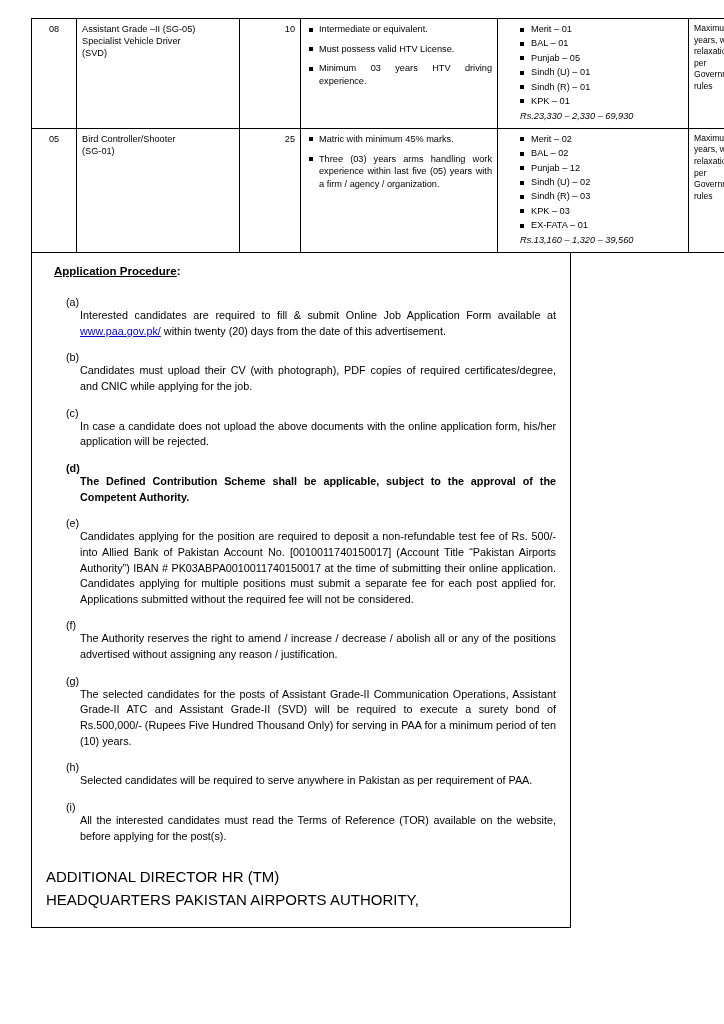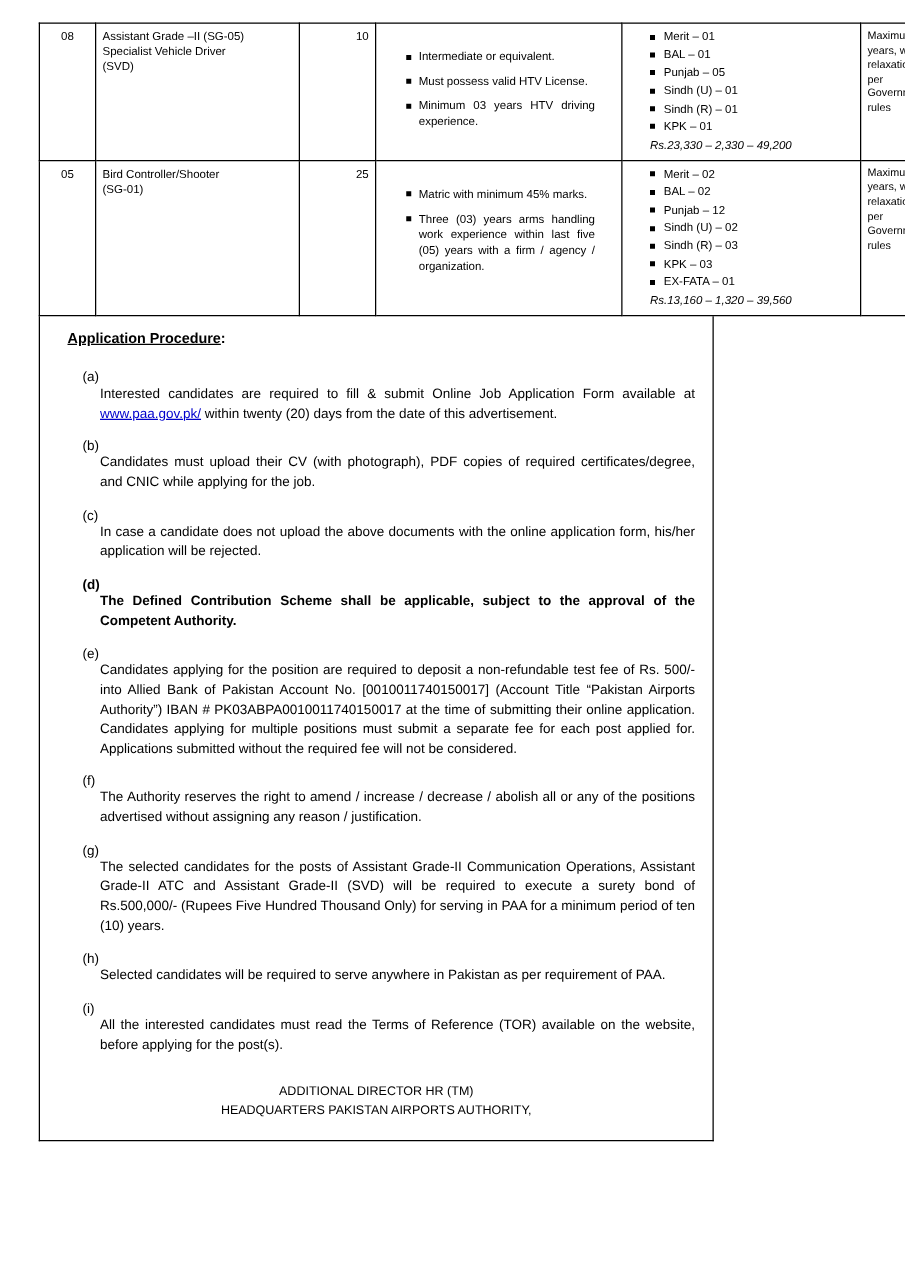--- a/index.html
+++ b/index.html
@@ -41,21 +41,21 @@
   .col-sr { width: 34px; text-align: center; }
   .col-post { width: 152px; }
   .col-num { width: 50px; text-align: right; }
   .col-qual { width: 186px; }
   .col-quota { width: 180px; }
   .col-age { width: 60px; }
 
   .post-name { white-space: pre-line; }
 
   ul.bul {
-    margin: 16px;
+    margin: 0;
     padding: 0 0 0 13px;
     list-style: none;
   }
   ul.bul li {
     position: relative;
     margin: 0 0 7px 0;
     text-align: justify;
     line-height: 1.38;
   }
   ul.bul li:last-child { margin-bottom: 0; }
@@ -128,22 +128,21 @@
     flex: 1;
     text-align: justify;
     margin-top: 13px;
   }
   .item.bold .txt, .item.bold .lbl { font-weight: bold; }
   a.link {
     color: #0000cc;
     text-decoration: underline;
   }
   .footer {
-    text-align: center;
-    font-size: 10px;
+    font-size: 15px;
     line-height: 1.5;
     margin-top: 22px;
   }
   .footer div { white-space: nowrap; }
 </style>
 </head>
 <body>
 
 <div class="page">
   <div class="doc-wrap">
@@ -167,21 +166,21 @@
           </td>
           <td class="col-quota">
             <ul class="quota">
               <li>Merit – 01</li>
               <li>BAL – 01</li>
               <li>Punjab – 05</li>
               <li>Sindh (U) – 01</li>
               <li>Sindh (R) – 01</li>
               <li>KPK – 01</li>
             </ul>
-            <div class="pay">Rs.23,330 – 2,330 – 49,200</div>
+            <div class="pay">Rs.23,330 – 2,330 – 69,930</div>
           </td>
           <td class="col-age">
             <div class="age-text">Maximum 28 years, with age relaxation as per Government rules</div>
           </td>
         </tr>
         <tr>
           <td class="col-sr">05</td>
           <td class="col-post">
             <span class="post-name">Bird Controller/Shooter
 (SG-01)</span>

